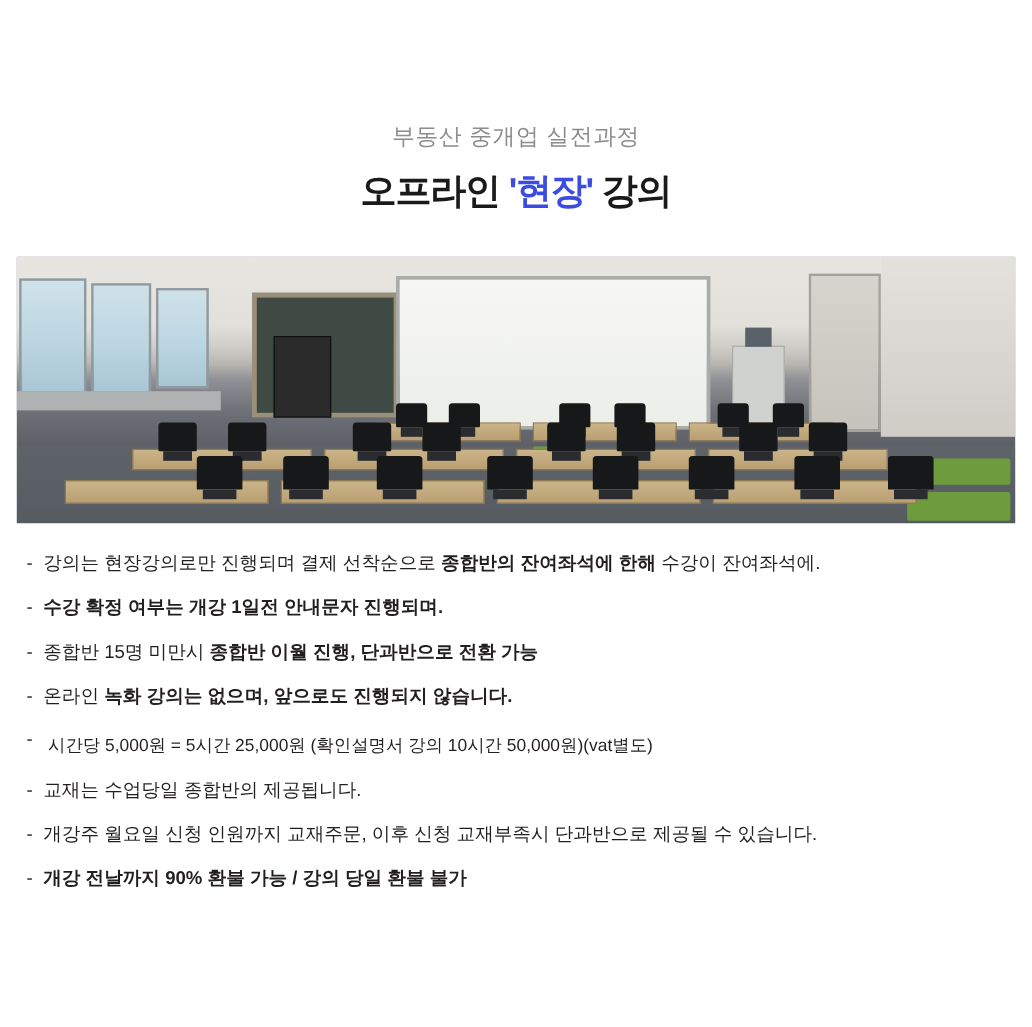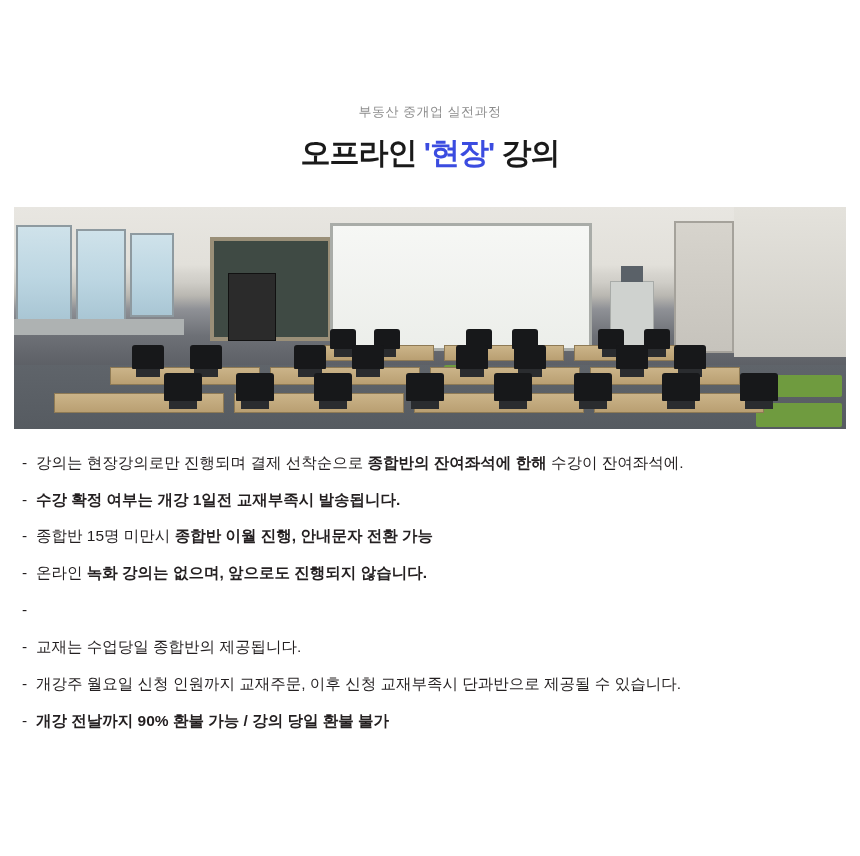--- a/index.html
+++ b/index.html
@@ -19,21 +19,21 @@
     width: 860px;
     height: 856px;
     box-sizing: border-box;
   }
   
   .header {
     padding-top: 104px;
     text-align: center;
   }
   .kicker {
-    font-size: 13px;
+    font-size: 19px;
     letter-spacing: 0.5px;
     color: #8c8c8c;
     font-weight: 400;
     line-height: 1.2;
   }
   .headline {
     margin-top: 16px;
     font-size: 30px;
     font-weight: 700;
     letter-spacing: -1px;
@@ -264,36 +264,36 @@
 
   <div class="notes">
 
     <div class="note">
       <span class="dash">-</span>
       <span class="body"><span>강의는 현장강의로만 진행되며 결제 선착순으로 </span><b>종합반의 잔여좌석에 한해</b><span> 수강이 잔여좌석에.</span></span>
     </div>
 
     <div class="note">
       <span class="dash">-</span>
-      <span class="body"><span></span><b> 수강 확정 여부는 개강 1일전 교재부족시 발송됩니다.</b><span></span></span>
-    </div>
-
-    <div class="note">
-      <span class="dash">-</span>
-      <span class="body"><span>종합반 15명 미만시 </span><b>종합반 이월 진행, 안내문자 전환 가능</b><span></span></span>
+      <span class="body"><span></span><b> 수강 확정 여부는 개강 1일전 안내문자 진행되며.</b><span></span></span>
+    </div>
+
+    <div class="note">
+      <span class="dash">-</span>
+      <span class="body"><span>종합반 15명 미만시 </span><b>종합반 이월 진행, 단과반으로 전환 가능</b><span></span></span>
     </div>
 
     <div class="note">
       <span class="dash">-</span>
       <span class="body"><span>온라인 </span><b>녹화 강의는 없으며, 앞으로도 진행되지 않습니다.</b><span></span></span>
     </div>
 
     <div class="note">
       <span class="dash">-</span>
-      <span class="body"><b></b><span></span></span>
+      <span class="body"><b></b><span></span><span class="sub">시간당 5,000원 = 5시간 25,000원 (확인설명서 강의 10시간 50,000원)(vat별도)</span></span>
     </div>
 
     <div class="note">
       <span class="dash">-</span>
       <span class="body"><span>교재는 수업당일 종합반의 제공됩니다.</span><b></b><span></span></span>
     </div>
 
     <div class="note">
       <span class="dash">-</span>
       <span class="body"><span>개강주 월요일 신청 인원까지 교재주문, 이후 신청 교재부족시 단과반으로 제공될 수 있습니다.</span><b></b><span></span></span>

